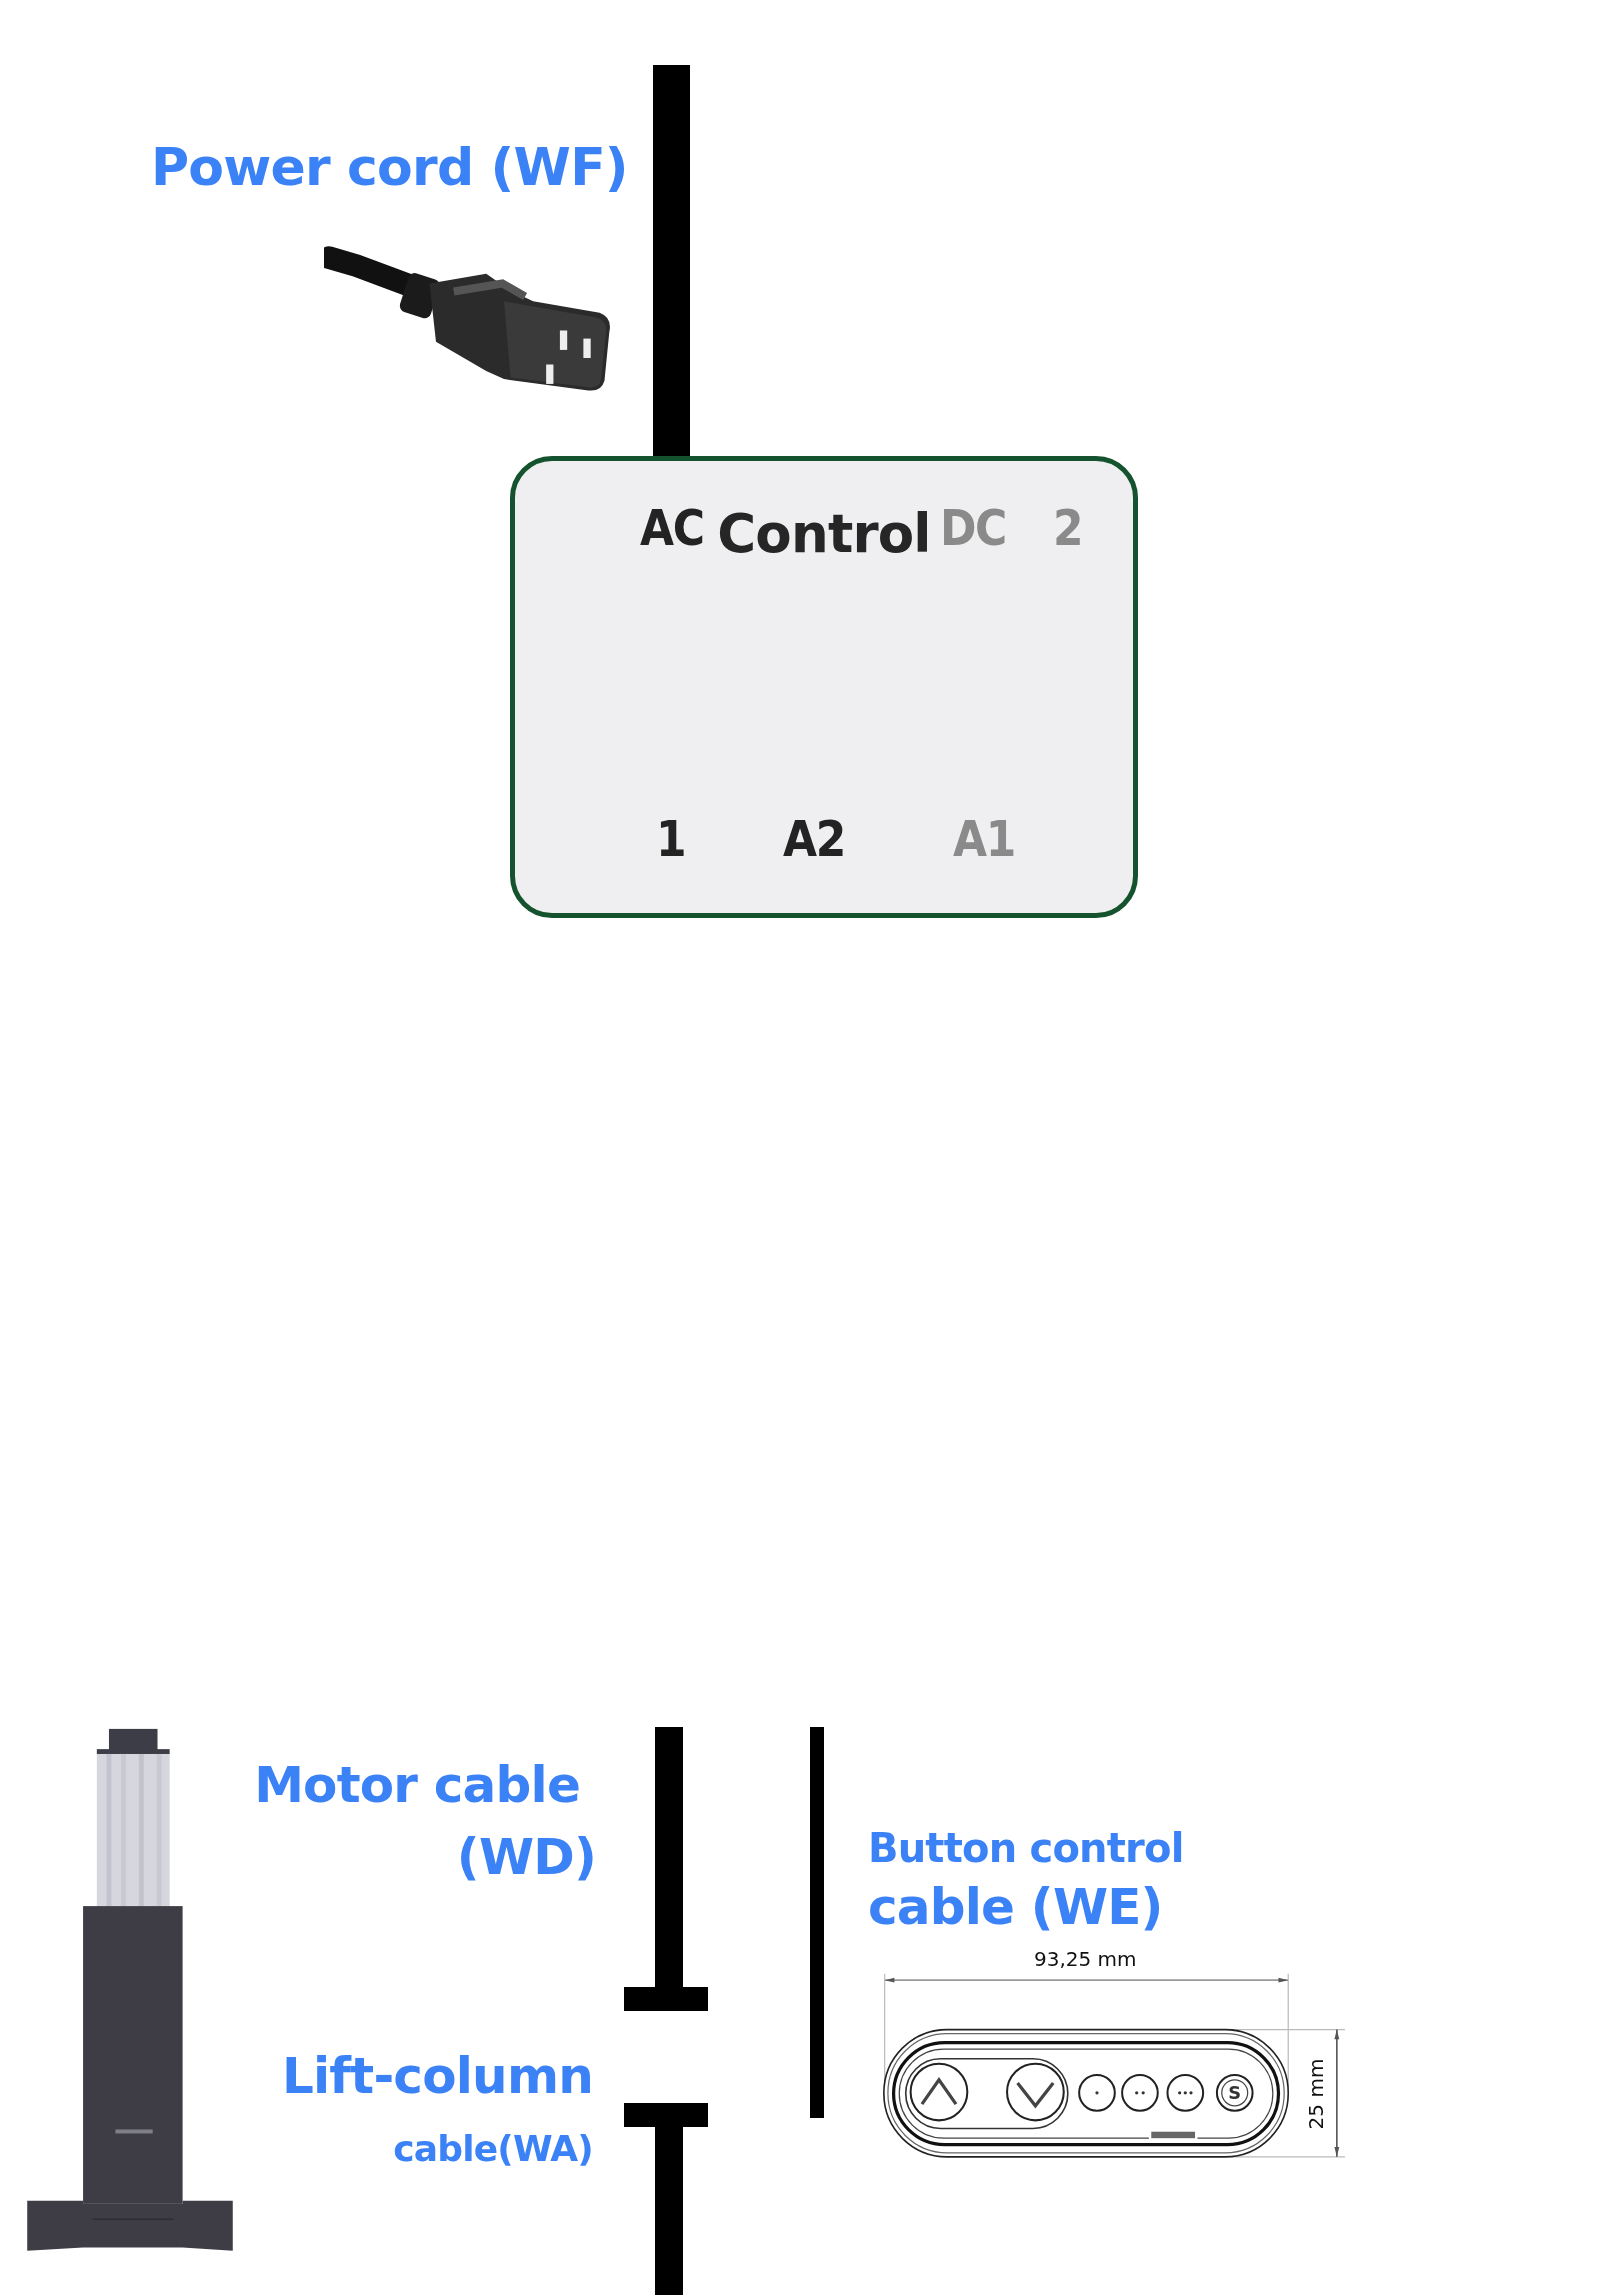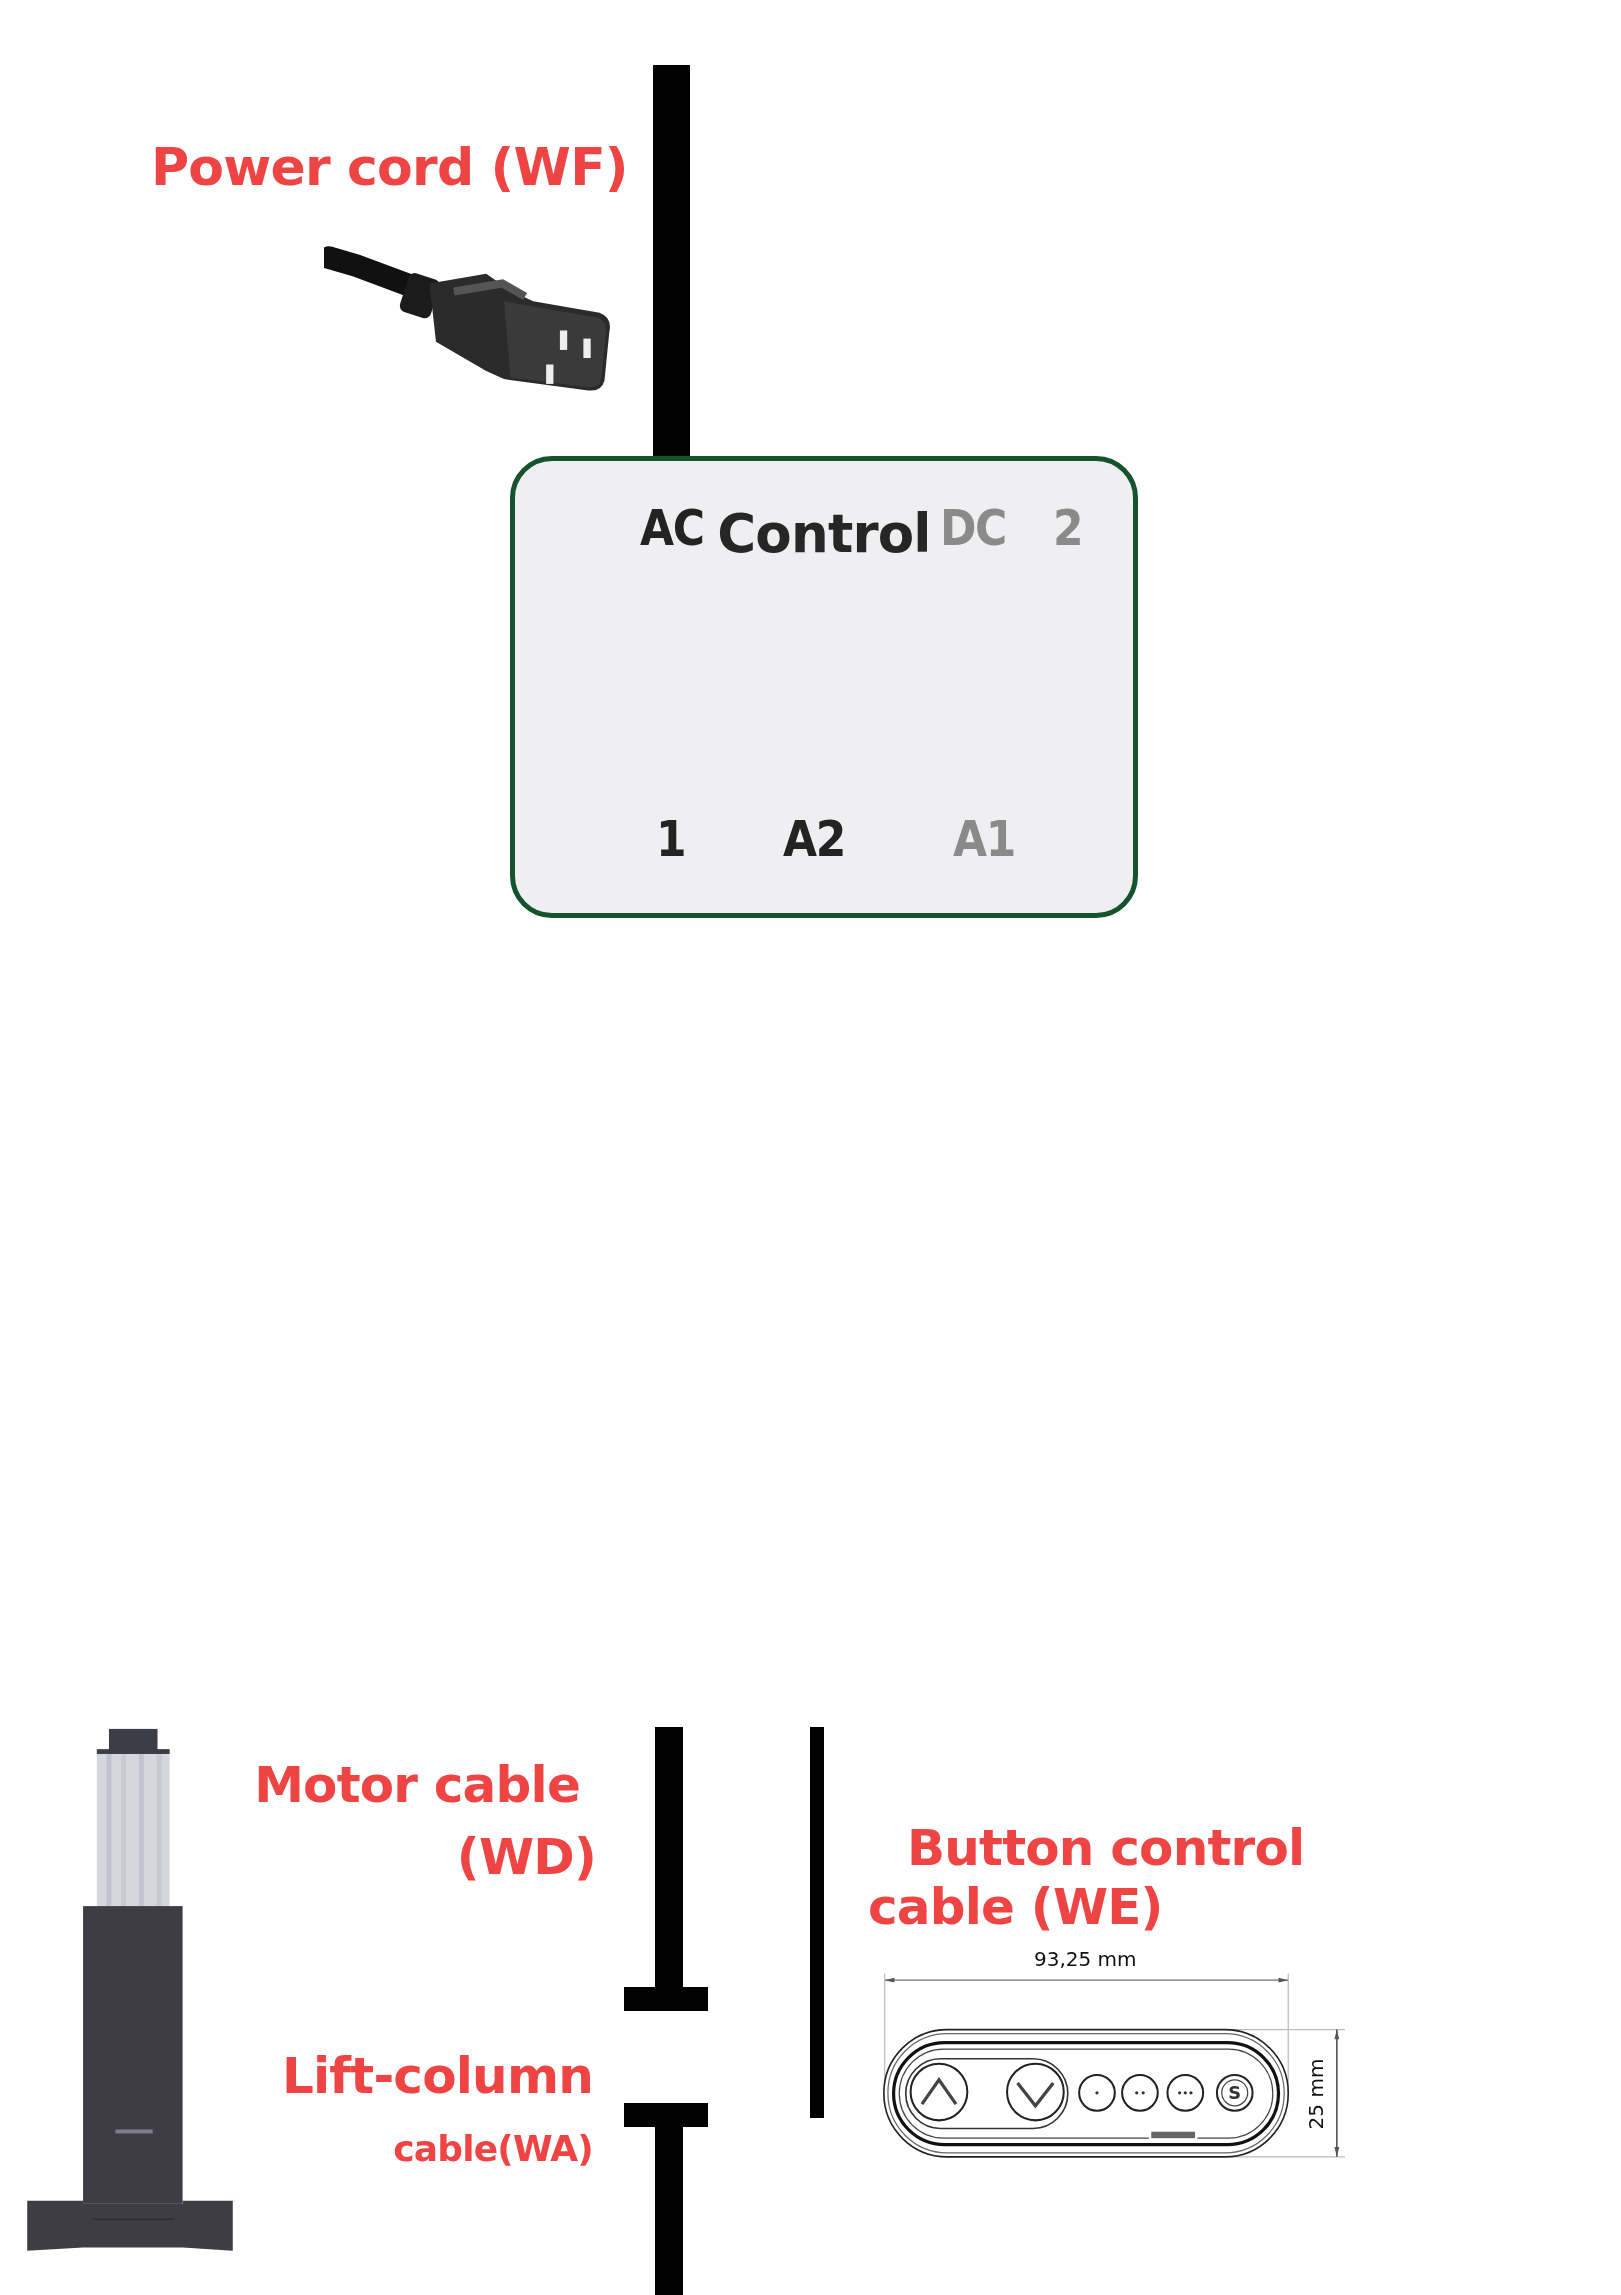--- a/index.html
+++ b/index.html
@@ -1,19 +1,19 @@
 <!DOCTYPE html>
 <html style="font-size:13px"><head>
 <meta charset="utf-8">
 <style>
   html, body { margin: 0; padding: 0; background: #ffffff; }
   body { width: 1621px; height: 2295px; position: relative; overflow: hidden;
          font-family: "DejaVu Sans", "Liberation Sans", sans-serif; }
   .abs { position: absolute; }
-  .label { position: absolute; color: #ef4444; font-weight: bold;
+  .label { position: absolute; color: #3b82f6; font-weight: bold;
            font-family: "DejaVu Sans", sans-serif; letter-spacing: -0.8px; white-space: nowrap; }
   .right { text-align: left; }
   .cable { position: absolute; background: #000; }
   .box { position: absolute; left: 510px; top: 456px; width: 618px; height: 452px;
          background: #efeff1; border: 5px solid #14532d; border-radius: 42px; }
   .port { position: absolute; font-family: "DejaVu Sans", sans-serif; font-weight: bold;
           font-size: 50px; line-height: 50px; letter-spacing: -1.6px; transform: scaleX(0.88);
           transform-origin: left top; white-space: nowrap; }
   .dark { color: #232323; }
   .grey { color: #8a8a8a; }
@@ -72,21 +72,21 @@
   <rect x="142" y="34" width="6" height="190" fill="#c2c3cc"></rect>
   <rect x="164" y="34" width="6" height="190" fill="#c8c9d1"></rect>
   <rect x="73" y="222" width="123" height="368" fill="#3e3d46"></rect>
   <rect x="113" y="498" width="46" height="5" fill="#7e7e88"></rect>
   <path d="M4 586 L73 586 L73 590 L196 590 L196 586 L258 586 L258 648 L196 644 L73 644 L4 648 Z" fill="#3e3d46"></path>
   <rect x="85" y="608" width="100" height="2" fill="#2f2e36"></rect>
 </svg>
 
 <div class="cable" style="left:810px; top:1727px; width:13.8px; height:391px;"></div>
 
-<div class="label" style="left:907px; top:1820px; font-size:50px; line-height:57px;">Button control</div>
+<div class="label" style="left:868px; top:1820px; font-size:40px; line-height:57px;">Button control</div>
 <div class="label" style="left:868px; top:1879px; font-size:50px; line-height:57px;">cable (WE)</div>
 
 <div class="dim-text" style="left:1034px; top:1947px;">93,25 mm</div>
 <div class="dim-text" style="left:1281px; top:2082px; transform:rotate(-90deg); transform-origin:center;">25 mm</div>
 
 <svg class="abs" style="left:879px; top:1971px;" width="470" height="195" viewBox="1085 2432 580 240">
 
   <line x1="1092" y1="2443" x2="1590" y2="2443" stroke="#999" stroke-width="2"></line>
   <line x1="1092" y1="2435" x2="1092" y2="2580" stroke="#bbb" stroke-width="1.5"></line>
   <line x1="1590" y1="2435" x2="1590" y2="2580" stroke="#bbb" stroke-width="1.5"></line>

